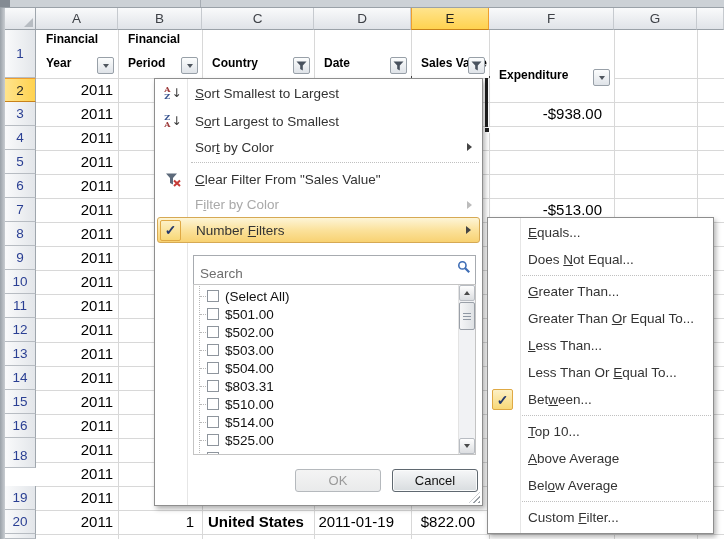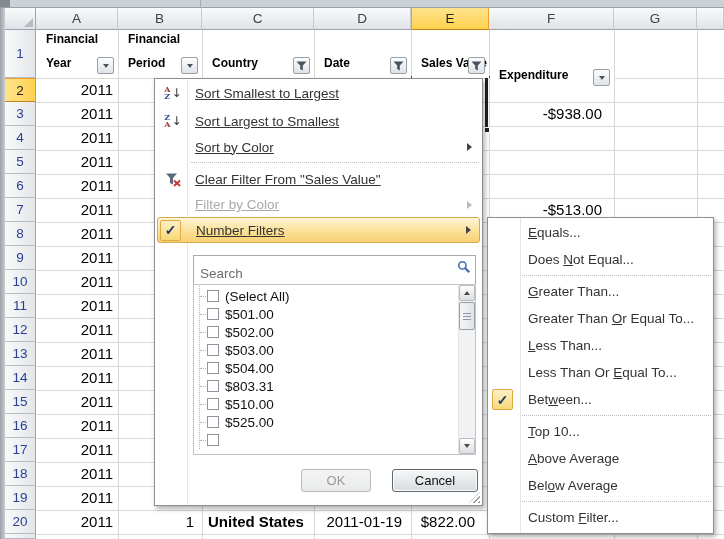--- a/index.html
+++ b/index.html
@@ -44,21 +44,21 @@
   
   #sel-line{position:absolute;left:485px;top:78px;width:3px;height:49px;background:#1f1f1f;z-index:4;}
   #fill-handle{position:absolute;left:484px;top:127px;width:6px;height:6px;background:#1f1f1f;border:1px solid #fff;z-index:4;}
 
   
   #filter-panel{position:absolute;left:154px;top:78px;width:329px;height:428px;background:#fff;
     border:1px solid #8e8e8e;box-shadow:2px 3px 5px rgba(0,0,0,.3);z-index:5;}
   #filter-panel::before{content:"";position:absolute;left:32px;top:0;bottom:0;width:1px;background:#e6e6e6;}
   #menu-list{position:absolute;left:0;top:0;right:0;}
   .mmi{position:relative;margin:0 2px;display:flex;align-items:center;font-size:13.5px;color:#333;}
-  .mmi .lbl{padding-left:38px;white-space:nowrap;text-decoration:underline;}
+  .mmi .lbl{padding-left:38px;white-space:nowrap;}
   .mmi.hl{background:linear-gradient(#fdf5d7,#fbe19a 52%,#f8d272);border:1px solid #d6a954;border-radius:3px;}
   .mmi.dis{color:#a9a9a9;}
   .mmi .ico{position:absolute;left:4px;width:24px;display:flex;align-items:center;justify-content:center;}
   .arr{position:absolute;right:8px;width:0;height:0;border-left:5px solid #444;border-top:4px solid transparent;border-bottom:4px solid transparent;}
   .dis .arr{border-left-color:#bcbcbc;}
   .msep{height:0;border-top:1px dotted #c0c0c0;margin:3px 3px 3px 36px;}
   .ckframe{position:absolute;left:2px;width:21px;height:21px;border:1px solid #dfa944;border-radius:2px;
     background:linear-gradient(#fcf0c5,#f8d877);display:flex;align-items:center;justify-content:center;}
   .ck{font-size:14px;font-weight:bold;color:#23386b;line-height:14px;}
   .sico{display:inline-flex;align-items:center;}
@@ -86,21 +86,21 @@
   .sb-up{top:0;} .sb-dn{bottom:0;}
   .tri-up{width:0;height:0;border-left:3.5px solid transparent;border-right:3.5px solid transparent;border-bottom:4px solid #4a4a4a;}
   .tri-dn{width:0;height:0;border-left:3.5px solid transparent;border-right:3.5px solid transparent;border-top:4px solid #4a4a4a;}
   #vthumb{position:absolute;left:0;top:17px;width:16px;height:28px;background:linear-gradient(90deg,#f5f6f7,#dfe2e5);
     border:1px solid #9aa0a8;border-radius:2px;}
   #vthumb::after{content:"";position:absolute;left:3px;right:3px;top:10px;height:8px;
     background:repeating-linear-gradient(#8f98a4 0 1px,transparent 1px 3px);}
 
   
   .btn{position:absolute;top:390px;height:23px;font-size:13px;display:flex;align-items:center;justify-content:center;border-radius:3px;}
-  #okbtn{left:140px;width:70px;border:1px solid #b5b9bd;background:linear-gradient(#f4f4f4,#e9eaeb);color:#9a9a9a;margin-left:6px;}
+  #okbtn{left:140px;width:86px;border:1px solid #b5b9bd;background:linear-gradient(#f4f4f4,#e9eaeb);color:#9a9a9a;}
   #cancelbtn{left:237px;width:86px;border:1px solid #5f6870;background:linear-gradient(#f6f7f8,#d8dcdf);color:#111;box-shadow:inset 0 0 0 1px #fafbfb;}
   #grip{position:absolute;right:2px;bottom:2px;width:11px;height:11px;
     background:repeating-linear-gradient(135deg,#9aa0a6 0 1px,transparent 1px 3.5px);
     clip-path:polygon(100% 0,100% 100%,0 100%);}
 
   
   #submenu{position:absolute;left:487px;top:217px;width:227px;background:#fff;border:1px solid #8e8e8e;
     box-shadow:2px 3px 5px rgba(0,0,0,.3);z-index:6;padding:1px 0 2px;}
   #submenu::before{content:"";position:absolute;left:32px;top:0;bottom:0;width:1px;background:#e6e6e6;}
   .smi{position:relative;height:27px;display:flex;align-items:center;font-size:13.5px;color:#333;}
@@ -145,21 +145,21 @@
       <div class="rowhead" style="top: 222px; height: 24px;">8</div>
       <div class="rowhead" style="top: 246px; height: 24px;">9</div>
       <div class="rowhead" style="top: 270px; height: 24px;">10</div>
       <div class="rowhead" style="top: 294px; height: 24px;">11</div>
       <div class="rowhead" style="top: 318px; height: 24px;">12</div>
       <div class="rowhead" style="top: 342px; height: 24px;">13</div>
       <div class="rowhead" style="top: 366px; height: 24px;">14</div>
       <div class="rowhead" style="top: 390px; height: 24px;">15</div>
       <div class="rowhead" style="top: 414px; height: 24px;">16</div>
       <div class="rowhead" style="top: 438px; height: 24px;">17</div>
-      <div class="rowhead" style="top: 462px; height: 24px;">18</div>
+      <div class="rowhead" style="top: 444px; height: 24px;">18</div>
       <div class="rowhead" style="top: 486px; height: 24px;">19</div>
       <div class="rowhead" style="top: 510px; height: 24px;">20</div>
       <div class="rowhead" style="top: 534px; height: 5px;"></div>
     </div>
   <div id="gridlines">
       <div class="vline" style="left: 118px;"></div>
       <div class="vline" style="left: 202px;"></div>
       <div class="vline" style="left: 314px;"></div>
       <div class="vline" style="left: 411px;"></div>
       <div class="vline" style="left: 489px;"></div>
@@ -248,21 +248,21 @@
       <div class="cell" style="left: 37px; width: 80px; top: 390px; text-align: right; padding-right: 4px;">2011</div>
       <div class="cell" style="left: 37px; width: 80px; top: 414px; text-align: right; padding-right: 4px;">2011</div>
       <div class="cell" style="left: 37px; width: 80px; top: 438px; text-align: right; padding-right: 4px;">2011</div>
       <div class="cell" style="left: 37px; width: 80px; top: 462px; text-align: right; padding-right: 4px;">2011</div>
       <div class="cell" style="left: 37px; width: 80px; top: 486px; text-align: right; padding-right: 4px;">2011</div>
       <div class="cell" style="left: 37px; width: 80px; top: 510px; text-align: right; padding-right: 4px;">2011</div>
       <div class="cell" style="left: 490px; width: 123px; top: 102px; text-align: right; padding-right: 11px;">-$938.00</div>
       <div class="cell" style="left: 490px; width: 123px; top: 198px; text-align: right; padding-right: 11px;">-$513.00</div>
       <div class="cell" style="left: 119px; width: 82px; top: 510px; text-align: right; padding-right: 7px;">1</div>
       <div class="cell" style="left: 203px; width: 110px; top: 510px; text-align: left; padding-left: 5px; font-weight: bold;">United States</div>
-      <div class="cell" style="left: 315px; width: 95px; top: 510px; text-align: right; padding-right: 8px;">2011-01-19</div>
+      <div class="cell" style="left: 315px; width: 95px; top: 510px; text-align: right; padding-right: 16px;">2011-01-19</div>
       <div class="cell" style="left: 412px; width: 76px; top: 510px; text-align: right; padding-right: 13px;">$822.00</div>
     </div>
 
   <div id="sel-line"></div>
   <div id="fill-handle"></div>
 
   <div id="filter-panel">
     <div id="menu-list">
         <div class="mmi" style="height: 28px;">
           <span class="ico">
@@ -347,20 +347,24 @@
           <div class="lrow">
             <span class="cbx"></span>
             <span>$803.31</span>
           </div>
           <div class="lrow">
             <span class="cbx"></span>
             <span>$510.00</span>
           </div>
           <div class="lrow">
             <span class="cbx"></span>
+            <span>$514.00</span>
+          </div>
+          <div class="lrow">
+            <span class="cbx"></span>
             <span>$525.00</span>
           </div>
           <div class="lrow">
             <span class="cbx"></span>
           </div>
         </div>
       <div id="vsb">
         <span class="sbtn sb-up">
             <span class="tri-up"></span>
           </span>

